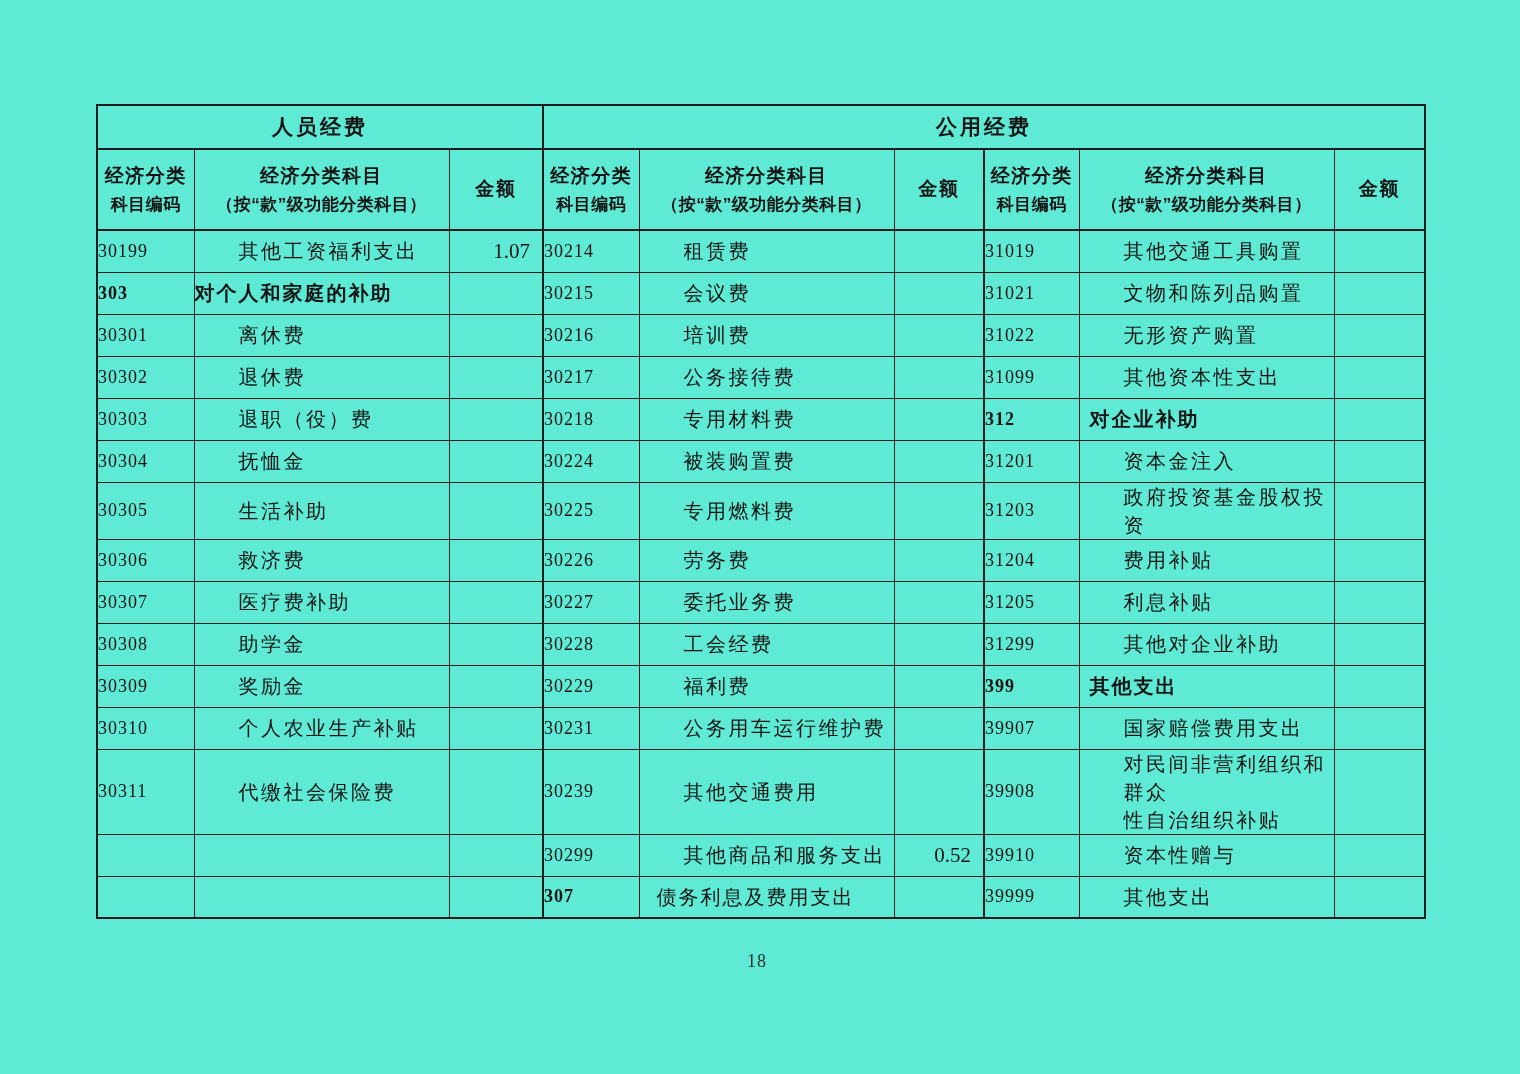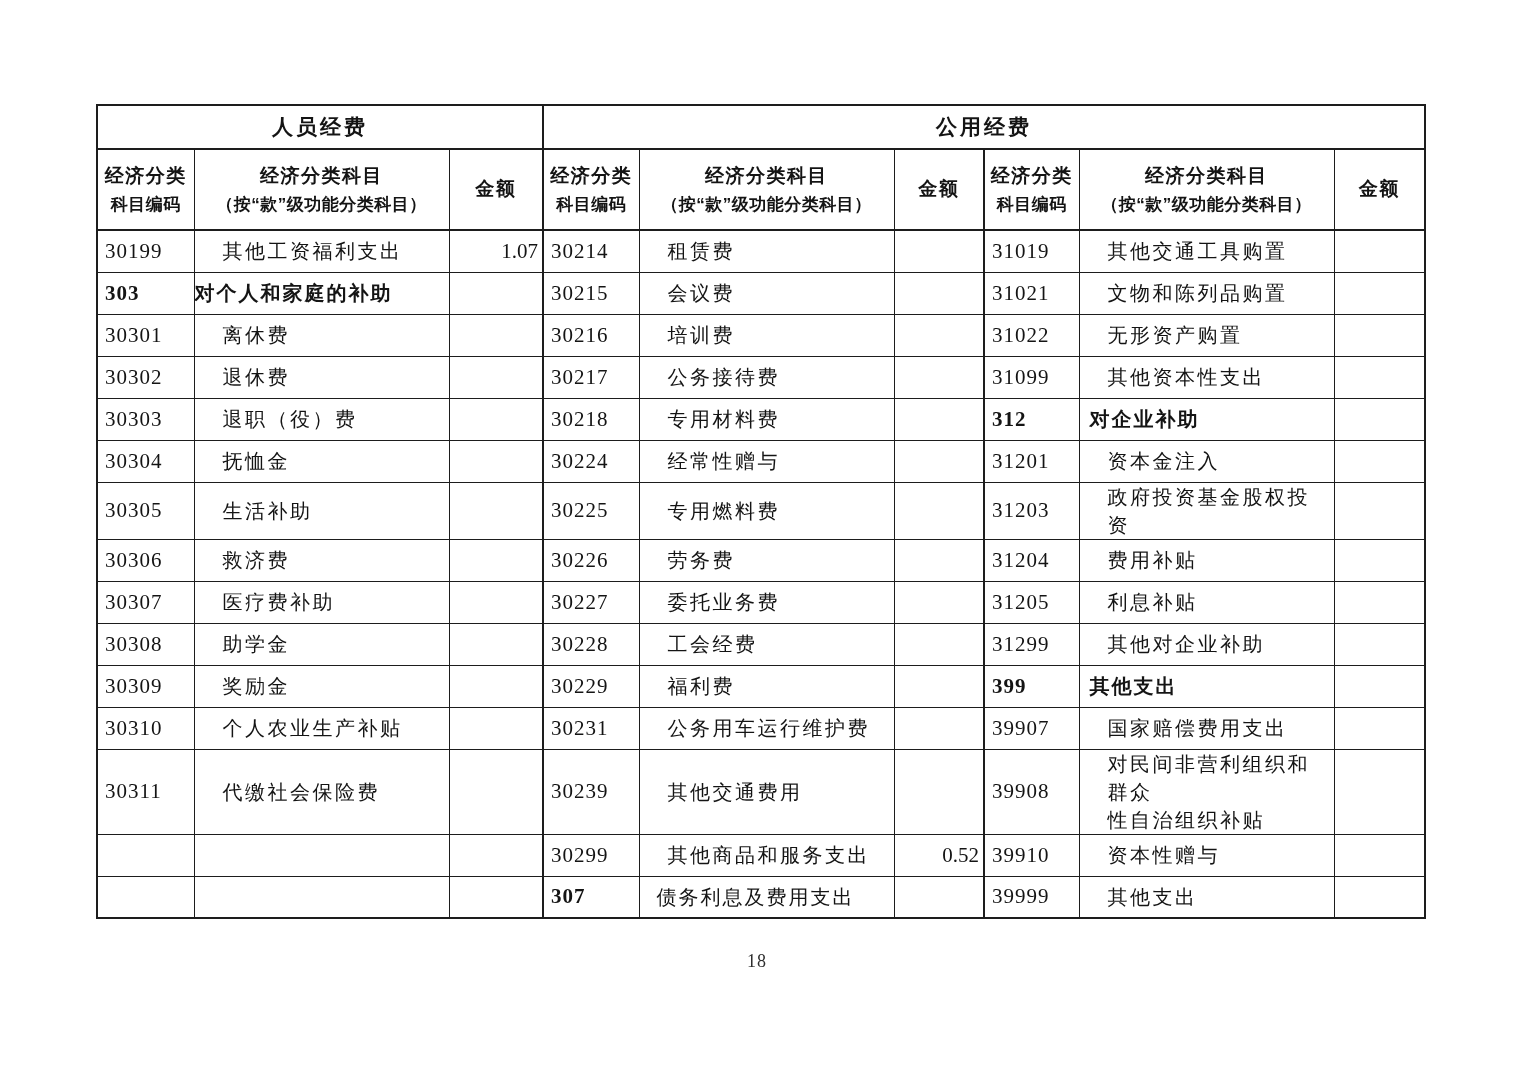--- a/index.html
+++ b/index.html
@@ -1,20 +1,20 @@
 <!DOCTYPE html>
 <html><head>
 <meta charset="utf-8">
 <style>
   * { margin:0; padding:0; box-sizing:border-box; }
   html,body { background:#e9e9e9; }
   .page {
     position:relative;
     width:1520px; height:1074px;
-    background:#ffffff;
+    background:#5eead4;
     font-family:"Liberation Serif","DejaVu Serif",serif;
     color:#141414;
     overflow:hidden;
   }
   .tbl-wrap { position:absolute; left:96px; top:104px; }
   table.budget {
     border-collapse:collapse;
     table-layout:fixed;
     width:1328px;
     border:2px solid #1d1d1d;
@@ -43,38 +43,38 @@
     letter-spacing:1.5px;
     text-align:center;
     line-height:1.6;
     border-bottom:2px solid #1d1d1d;
   }
   tr.colhdr-row th .hl2 { font-size:17px; letter-spacing:0.5px; }
   
   tbody tr { height:42px; }
   tbody tr.tall { height:57px; }
   td.code {
-    font-size:21px;
+    font-size:18px;
     letter-spacing:1px;
-    padding-left:7px;
+    padding-left:0;
     text-align:left;
   }
   td.subject {
     font-size:20px;
     letter-spacing:2.5px;
-    padding-left:28px;
+    padding-left:44px;
     padding-right:4px;
     text-align:left;
     white-space:pre-line;
     line-height:1.4;
   }
   td.amount {
     font-size:21px;
     text-align:right;
-    padding-right:4px;
+    padding-right:12px;
   }
   
   .grp-b { border-left-width:2px !important; }
   .pageno {
     position:absolute;
     left:0; right:6px; top:951px;
     text-align:center;
     font-size:18px;
     letter-spacing:1px;
     color:#2e2e2e;
@@ -192,21 +192,21 @@
             <td class="amount"></td>
             <td class="code grp-b" style="font-weight: bold; margin-top: 11px;">312</td>
             <td class="subject" style="font-weight: bold; padding-left: 10px; letter-spacing: 2px; margin-left: 45px;">对企业补助</td>
             <td class="amount" style="font-weight: bold;"></td>
           </tr>
           <tr>
             <td class="code">30304</td>
             <td class="subject">抚恤金</td>
             <td class="amount"></td>
             <td class="code grp-b">30224</td>
-            <td class="subject">经常性赠与</td>
+            <td class="subject">被装购置费</td>
             <td class="amount"></td>
             <td class="code grp-b">31201</td>
             <td class="subject">资本金注入</td>
             <td class="amount"></td>
           </tr>
           <tr>
             <td class="code">30305</td>
             <td class="subject">生活补助</td>
             <td class="amount"></td>
             <td class="code grp-b">30225</td>

